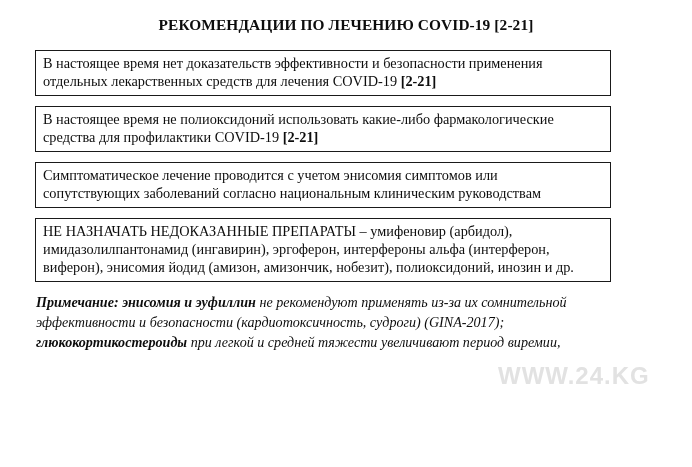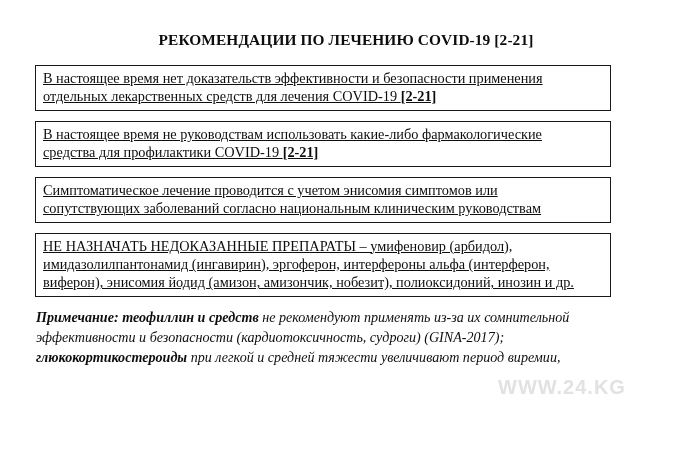--- a/index.html
+++ b/index.html
@@ -14,26 +14,26 @@
     overflow: hidden;
     font-family: "Liberation Serif", "DejaVu Serif", serif;
     color: #0d0d0d;
     position: relative;
   }
 
   
   #watermark {
     position: absolute;
     left: 498px;
-    top: 376px;
+    top: 362px;
     width: 190px;
     height: 36px;
     font-family: "Liberation Sans", sans-serif;
     font-weight: bold;
-    font-size: 20px;
+    font-size: 24px;
     letter-spacing: 1px;
     color: #e2e2e2;
     white-space: nowrap;
     overflow: hidden;
     z-index: 0;
     user-select: none;
   }
 
   #page {
     position: relative;
@@ -41,39 +41,38 @@
     padding: 0;
   }
 
   
   .doc-title {
     text-align: center;
     font-weight: bold;
     font-size: 15.4px;
     letter-spacing: 0.1px;
     margin: 0;
-    padding-top: 32px;
+    padding-top: 17px;
     padding-bottom: 0;
     line-height: 1.1;
   }
 
   
   .box-stack {
     margin-top: 16px;
     padding-left: 35px;
     padding-right: 29px;
   }
   .box {
     border: 1px solid #1a1a1a;
     box-sizing: border-box;
     width: 576px;
     padding: 3px 6px 4px 7px;
     margin-bottom: 10px;
     background: transparent;
-    text-decoration: underline;
   }
   .box p {
     margin: 0;
     font-size: 14.3px;
     line-height: 1.29;
     text-align: justify;
     text-justify: inter-word;
     hyphens: none;
   }
   .box p.lastline {
@@ -122,39 +121,39 @@
   <h1 class="doc-title">РЕКОМЕНДАЦИИ ПО ЛЕЧЕНИЮ COVID-19 [2-21]</h1>
 
   <div class="box-stack">
 
     <div class="box">
       <p><span>В настоящее время нет доказательств эффективности и безопасности применения</span></p>
       <p class="lastline"><span>отдельных лекарственных средств для лечения COVID-19 </span><b>[2-21]</b></p>
     </div>
 
     <div class="box">
-      <p><span>В настоящее время не руководствам использовать какие-либо фармакологические</span></p>
+      <p><span>В настоящее время не полиоксидоний использовать какие-либо фармакологические</span></p>
       <p class="lastline"><span>средства для профилактики COVID-19 </span><b>[2-21]</b></p>
     </div>
 
     <div class="box">
       <p><span>Симптоматическое лечение проводится с учетом энисомия симптомов или</span></p>
       <p class="lastline"><span>сопутствующих заболеваний согласно национальным клиническим руководствам</span></p>
     </div>
 
 
     <div class="box">
       <p>НЕ НАЗНАЧАТЬ НЕДОКАЗАННЫЕ ПРЕПАРАТЫ – умифеновир (арбидол),</p>
       <p>имидазолилпантонамид (ингавирин), эргоферон, интерфероны альфа (интерферон,</p>
       <p class="lastline">виферон), энисомия йодид (амизон, амизончик, нобезит), полиоксидоний, инозин и др.</p>
     </div>
 
 
   </div>
 
   <div class="note">
-    <p><b>Примечание: теофиллин и средств</b><span> не рекомендуют применять из-за их сомнительной</span></p>
+    <p><b>Примечание: энисомия и эуфиллин</b><span> не рекомендуют применять из-за их сомнительной</span></p>
     <p><span>эффективности и безопасности (кардиотоксичность, судроги) (GINA-2017);</span></p>
     <p><b>глюкокортикостероиды</b><span> при легкой и средней тяжести увеличивают период виремии,</span></p>
 
   </div>
 
 </div>
 
 </body></html>

